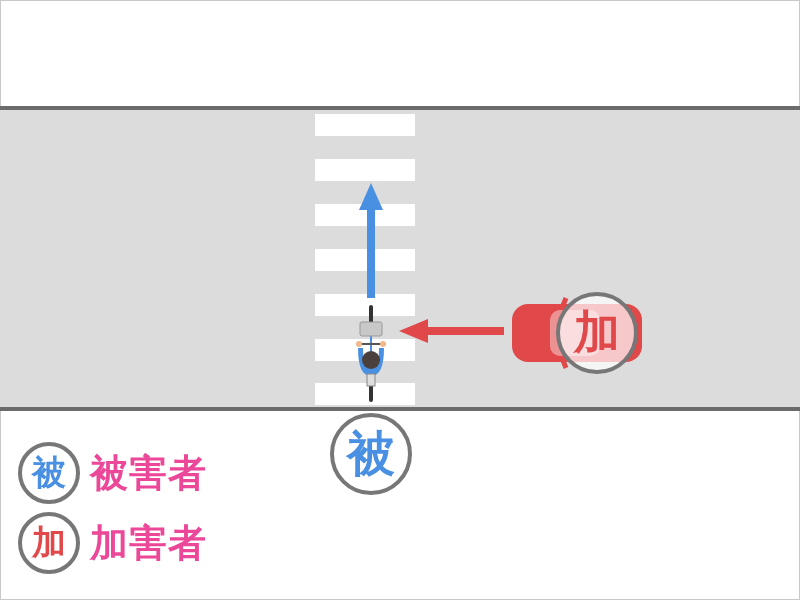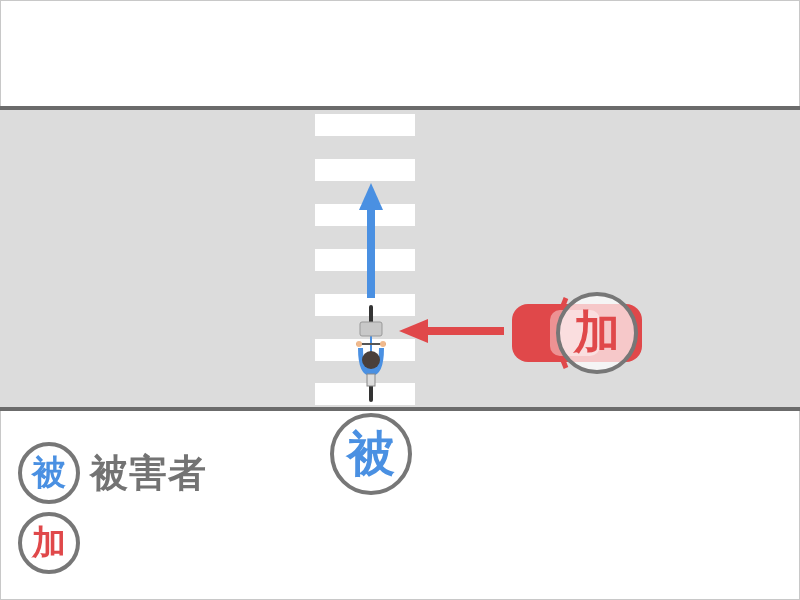--- a/index.html
+++ b/index.html
@@ -2,21 +2,21 @@
 <html><head>
 <meta charset="utf-8">
 <style>
   html,body{margin:0;padding:0;}
   body{width:800px;height:600px;overflow:hidden;background:#fff;position:relative;font-family:"DejaVu Sans",sans-serif;}
   .frame{position:absolute;left:0;top:0;width:798px;height:598px;border:1px solid #c8c8c8;}
   .road{position:absolute;left:0;top:106px;width:800px;height:305px;background:#dcdcdc;border-top:4px solid #6b6b6b;border-bottom:4px solid #6b6b6b;box-sizing:border-box;}
   .stripe{position:absolute;left:315px;width:100px;height:22px;background:#fff;}
   .circle-label{position:absolute;border:4px solid #777;border-radius:50%;box-sizing:border-box;display:flex;align-items:center;justify-content:center;font-weight:bold;background:rgba(255,255,255,0.85);}
   .legend-row{position:absolute;left:18px;display:flex;align-items:center;}
-  .legend-text{font-size:38px;color:#737373;font-weight:bold;margin-left:10px;letter-spacing:1px;}
+  .legend-text{font-size:38px;color:#ec4899;font-weight:bold;margin-left:10px;letter-spacing:1px;}
 </style>
 </head>
 <body>
 
 <div class="frame"></div>
 
 <div class="road"></div>
 
 <div>
   <div class="stripe" style="top:114px"></div>
@@ -70,14 +70,15 @@
   <div class="legend-row" style="top:442px">
     <div class="circle-label" style="position:relative;width:62px;height:62px;font-size:34px;color:#4a90e2;">
       <span>被</span>
     </div>
     <span class="legend-text">被害者</span>
   </div>
   <div class="legend-row" style="top:512px">
     <div class="circle-label" style="position:relative;width:62px;height:62px;font-size:34px;color:#e0484a;">
       <span>加</span>
     </div>
+    <span class="legend-text">加害者</span>
   </div>
 </div>
 
 </body></html>

